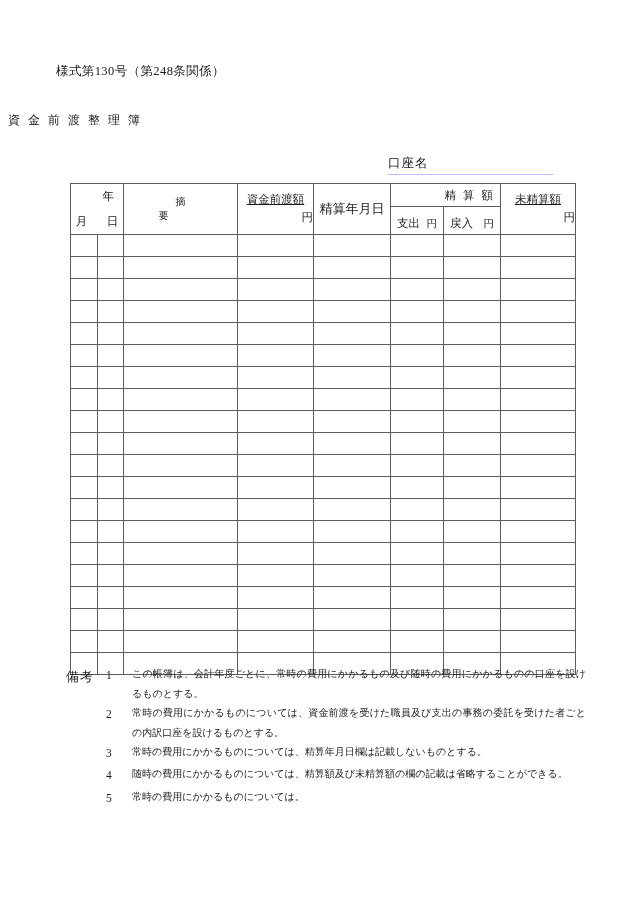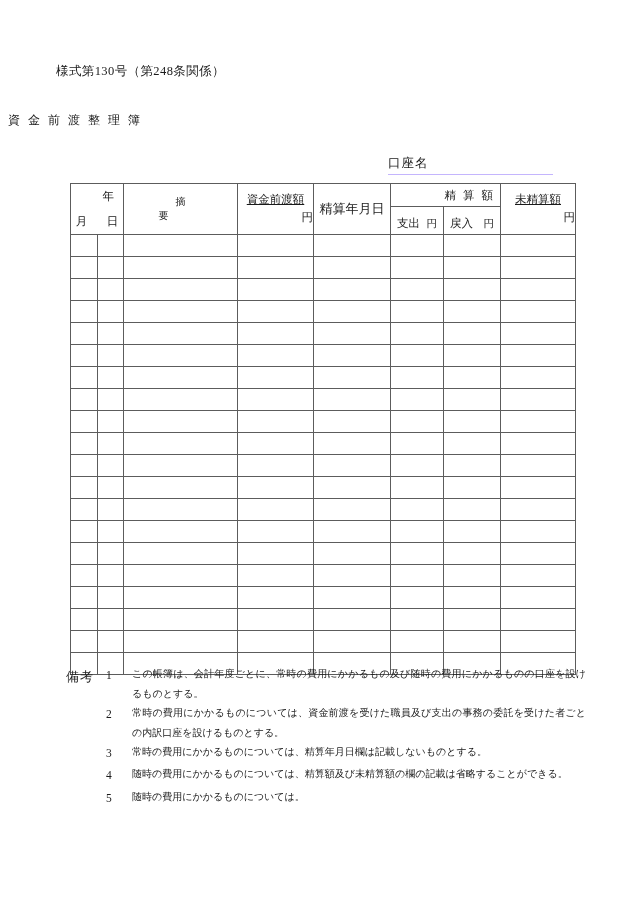--- a/index.html
+++ b/index.html
@@ -475,18 +475,18 @@
         <li class="note-item">
           <span class="note-num">3</span>
           <span class="note-text">常時の費用にかかるものについては、精算年月日欄は記載しないものとする。</span>
         </li>
         <li class="note-item">
           <span class="note-num">4</span>
           <span class="note-text">随時の費用にかかるものについては、精算額及び未精算額の欄の記載は省略することができる。</span>
         </li>
         <li class="note-item">
           <span class="note-num">5</span>
-          <span class="note-text">随時の費用にかかるものについては。</span>
+          <span class="note-text">常時の費用にかかるものについては。</span>
         </li>
       </ul>
   </div>
 
 </div>
 
 </body></html>

